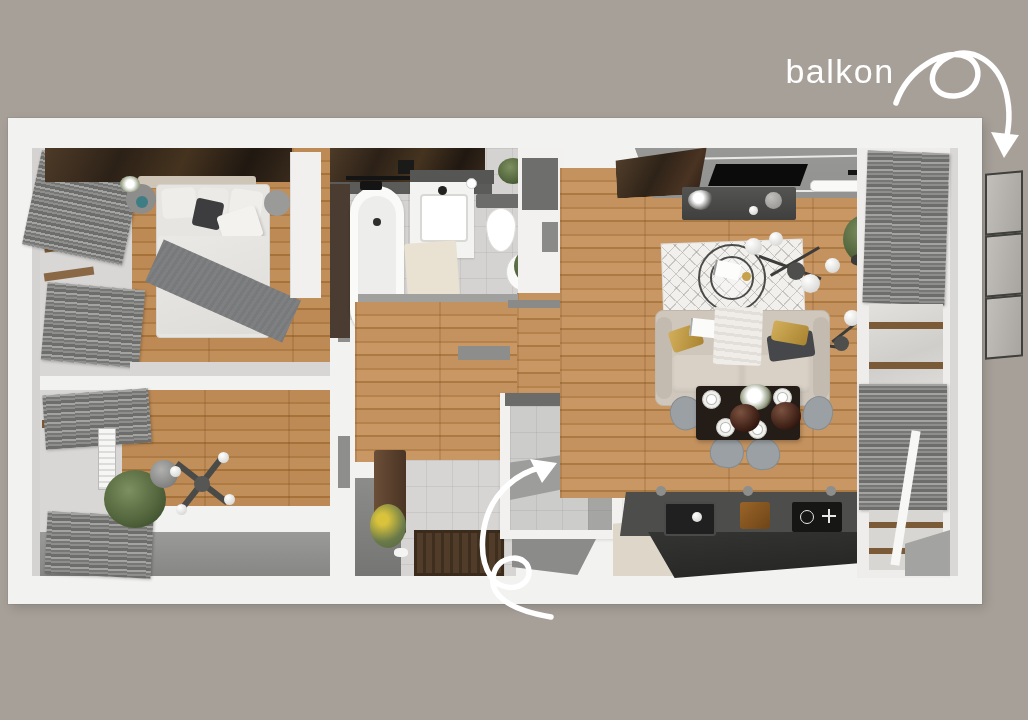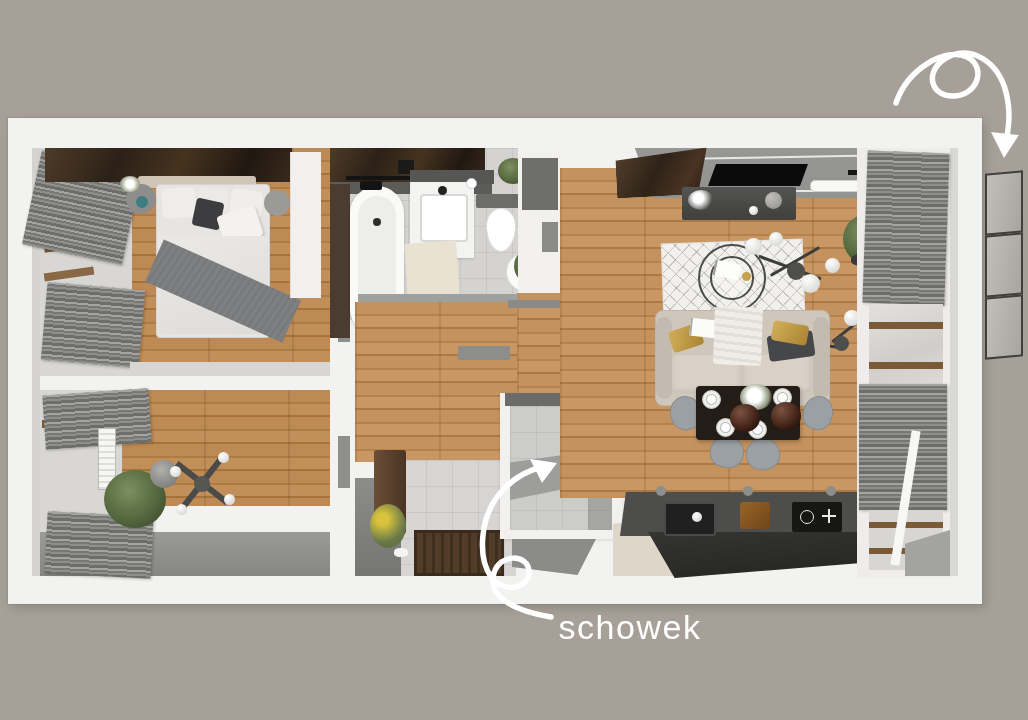--- a/index.html
+++ b/index.html
@@ -227,21 +227,21 @@
     </div>
     <div class="a" style="left:897px;top:412px;width:45px;height:46px;background:#a3a3a1;clip-path:polygon(0 30%,100% 0,100% 100%,0 100%)"></div>
   </div>
 
   <div class="a" style="left:985px;top:172px;width:38px;height:192px;transform:skewY(-5deg)">
     <div class="a" style="left:0;top:0;width:34px;height:58px;background:linear-gradient(100deg,#c2bfbb,#a8a5a1);border:2px solid #3f3f3b"></div>
     <div class="a" style="left:0;top:62px;width:34px;height:58px;background:linear-gradient(100deg,#c2bfbb,#a8a5a1);border:2px solid #3f3f3b"></div>
     <div class="a" style="left:0;top:124px;width:34px;height:58px;background:linear-gradient(100deg,#c2bfbb,#a8a5a1);border:2px solid #3f3f3b"></div>
   </div>
 
-  <div class="label" style="left:540px;top:608px;width:180px">schowek</div>
+  <div class="label" style="left:770px;top:52px;width:140px">balkon</div>
 
   <svg class="a" width="1028" height="720" viewBox="0 0 1028 720" style="left:0;top:0;pointer-events:none">
     <g stroke="#ffffff" stroke-width="5.5" fill="none" stroke-linecap="round">
       <path d="M896,103 C908,68 946,47 967,57 C986,66 979,94 955,96 C930,98 923,70 948,57 C972,45 998,62 1006,92 C1011,112 1009,128 1005,146"></path>
       <path d="M1004,158 L991,132 L1019,135 Z" fill="#ffffff" stroke="none"></path>
     </g>
     <g stroke="#ffffff" stroke-width="5.5" fill="none" stroke-linecap="round">
       <path d="M551,617 C510,610 487,595 494,573 C500,553 528,554 529,571 C530,589 503,594 491,577 C477,556 481,519 497,497 C509,481 526,471 542,467"></path>
       <path d="M557,463 L530,459 L542,483 Z" fill="#ffffff" stroke="none"></path>
     </g>

